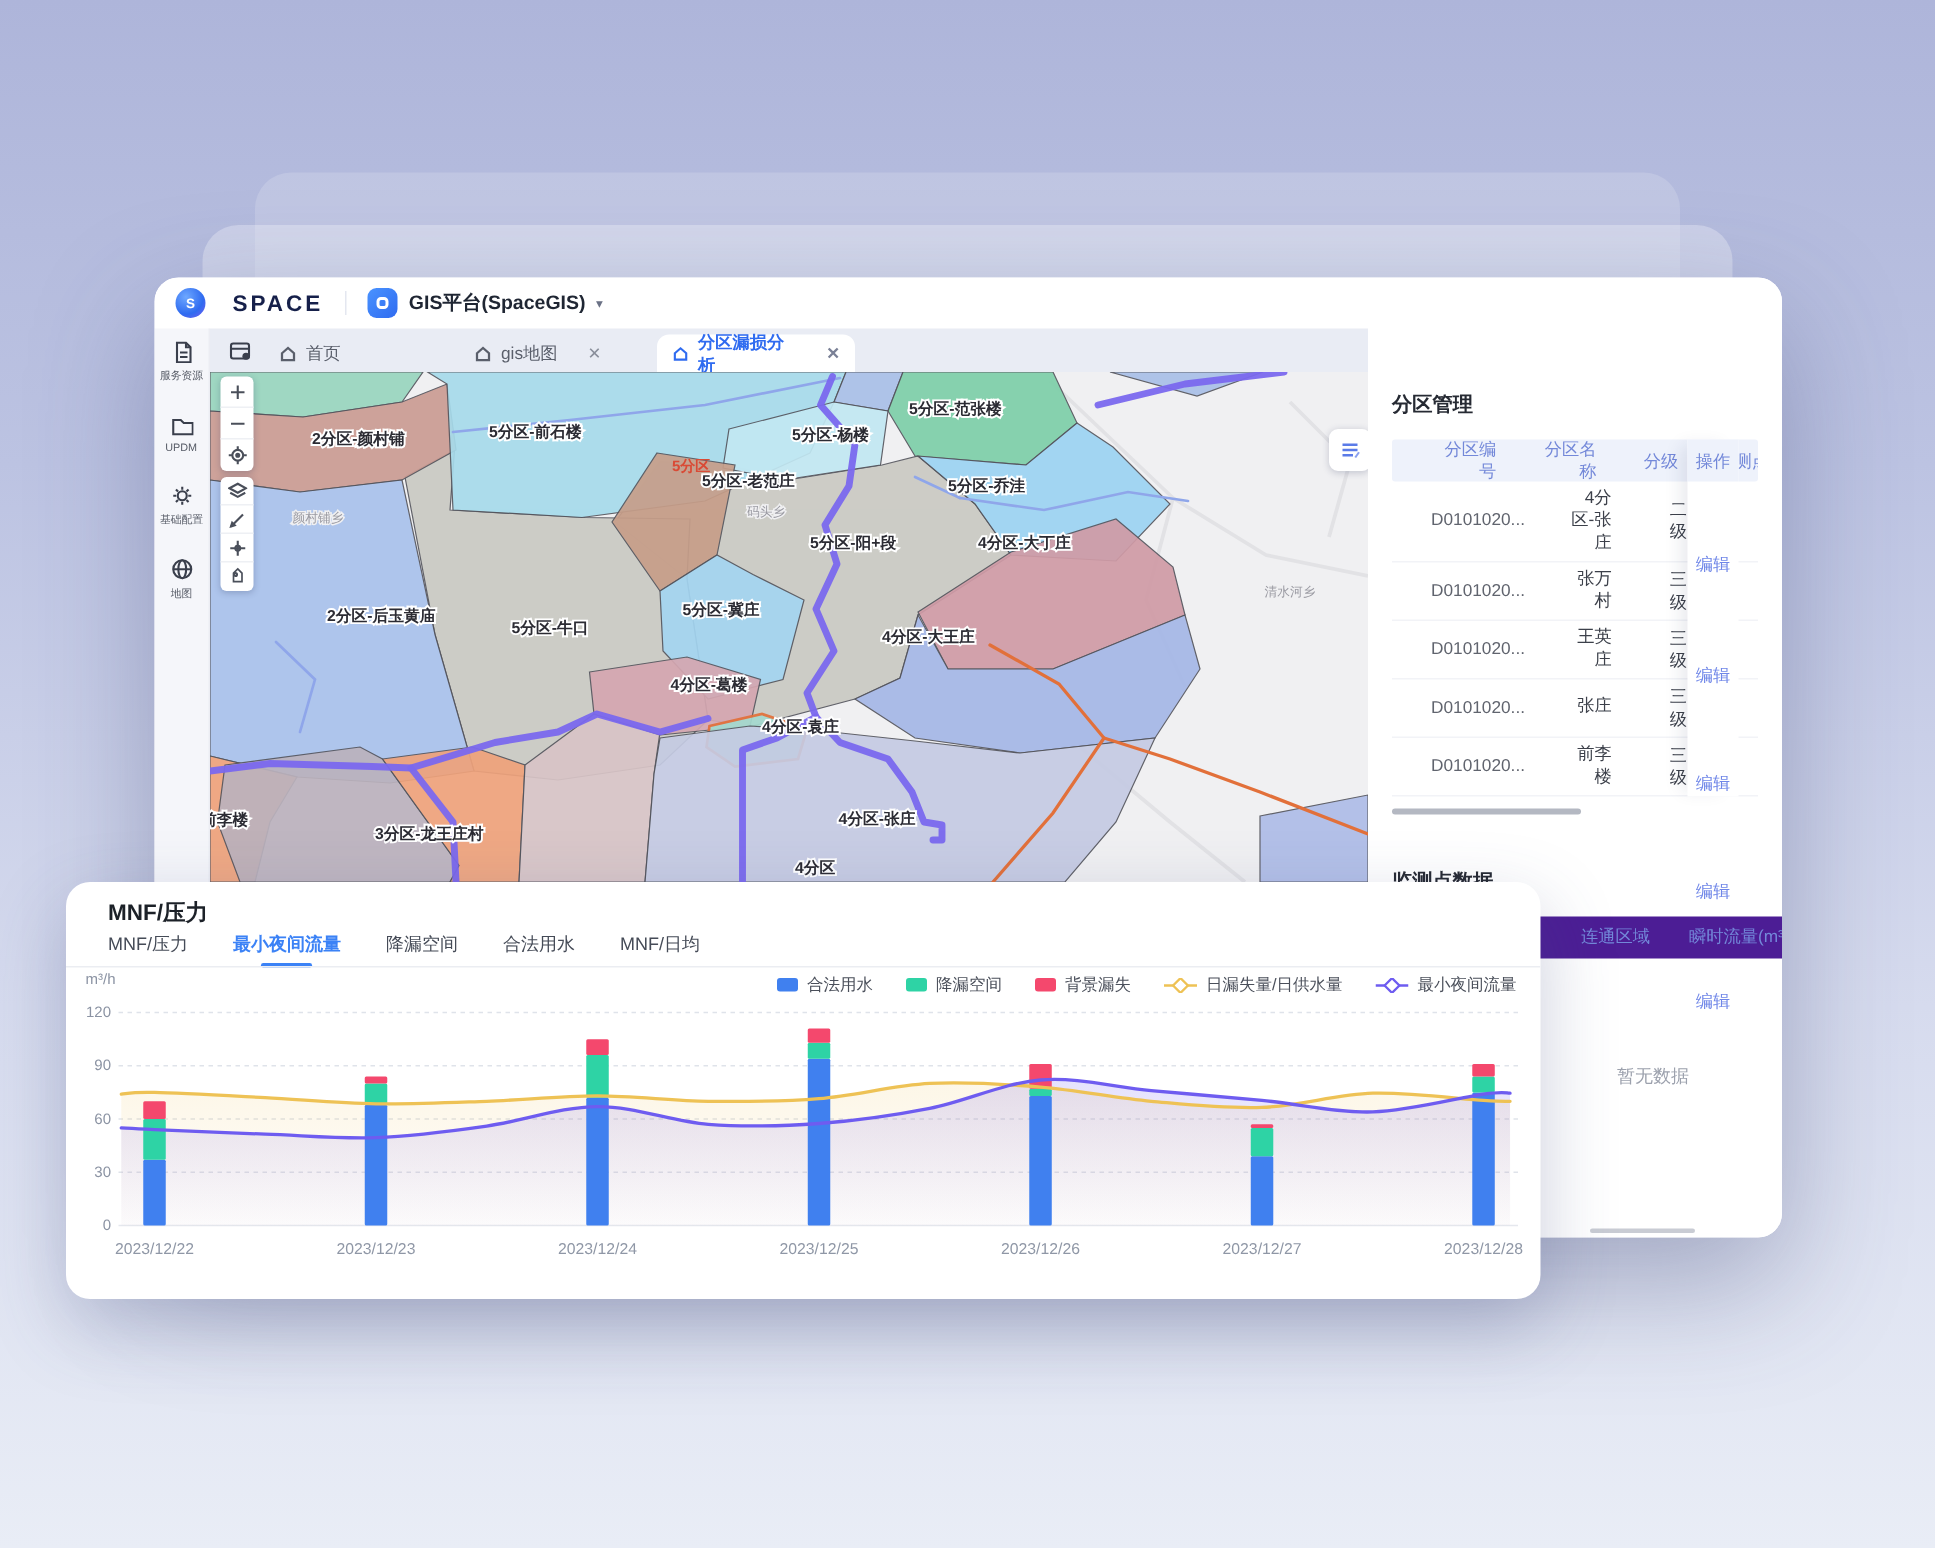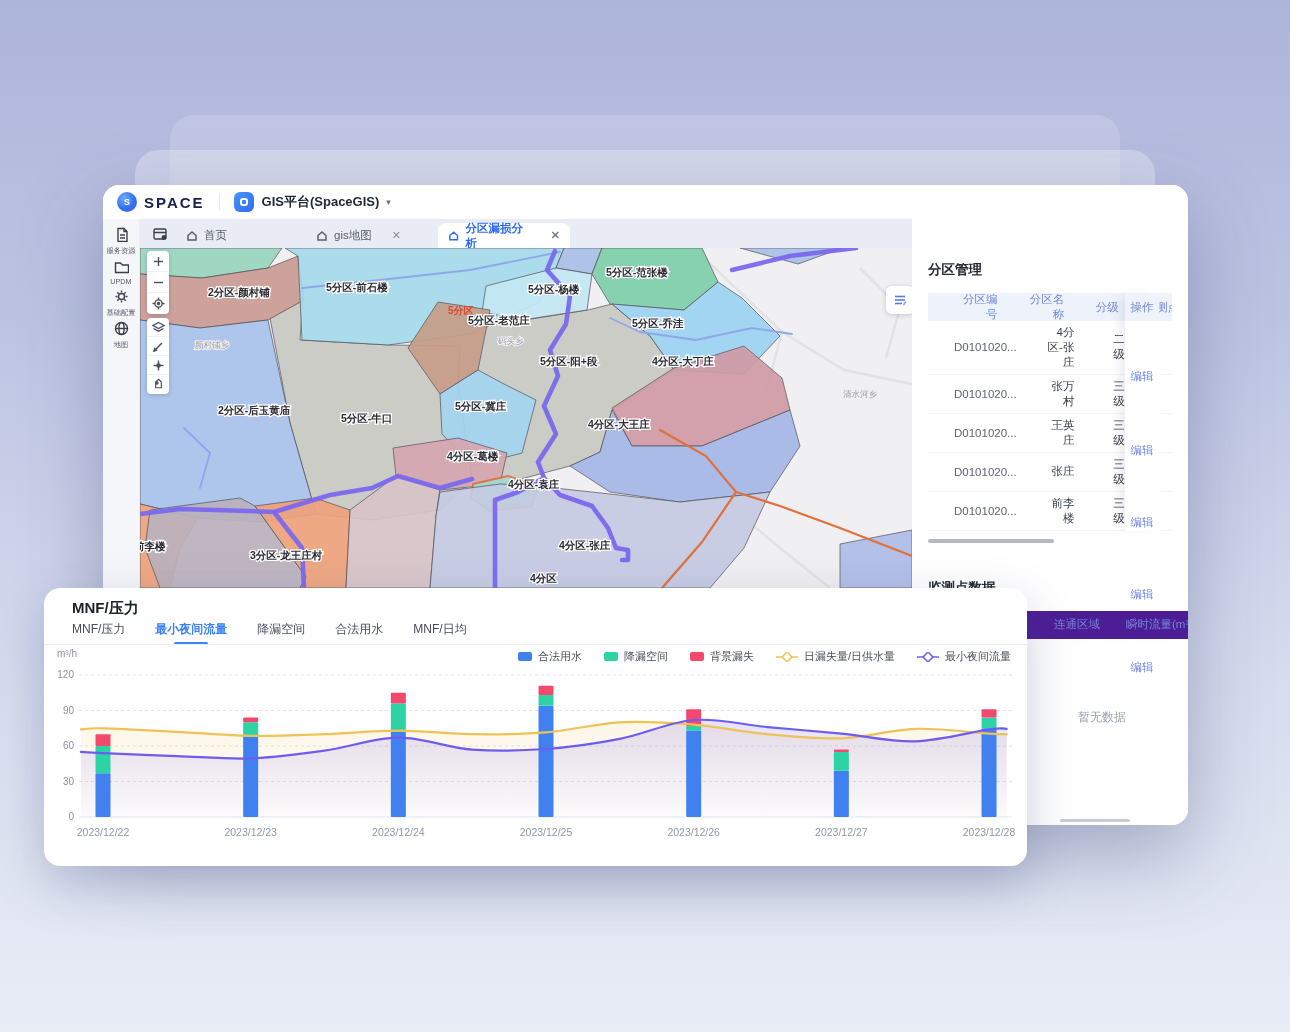--- a/index.html
+++ b/index.html
@@ -11,33 +11,33 @@
   .sheet2 { left:135px; top:150px; width:1020px; height:120px; background:rgba(255,255,255,.30); }
 
   .window { position:absolute; left:103px; top:185px; width:1085px; height:640px; background:#fff;
             border-radius:16px; box-shadow:0 30px 80px rgba(62,72,118,.38); overflow:hidden; }
 
   
   .win-header { height:34px; display:flex; align-items:center; padding:0 14px; background:#fff; }
   .logo-circle { width:20px; height:20px; border-radius:50%暂; border-radius:50%;
                  background:radial-gradient(circle at 35% 30%, #6ea8ff, #2f6bf0 60%, #7b5cf0);
                  color:#fff; font-size:9px; font-weight:bold; display:flex; align-items:center; justify-content:center; }
-  .brand { font-size:15px; font-weight:900; letter-spacing:2px; color:#16204a; margin-left:7px; }
+  .brand { font-size:15px; font-weight:900; letter-spacing:2px; color:#16204a; margin-left:18px; }
   .hdr-div { width:1px; height:16px; background:#e4e7f0; margin:0 14px; }
   .app-icon { width:20px; height:20px; border-radius:6px; background:linear-gradient(135deg,#4a93ff,#2f6bf0);
               display:flex; align-items:center; justify-content:center; margin-right:8px; }
   .app-icon span { width:8px; height:8px; border:2px solid #fff; border-radius:3px; display:block; }
   .app-title { font-size:13px; font-weight:700; color:#1f2633; }
   .caret { font-size:9px; color:#6a7185; margin-left:7px; }
 
   .win-body { display:flex; height:606px; }
 
   
   .sidebar { width:37px; background:#f5f6fa; border-right:1px solid #ecedf3; padding-top:8px;
-             display:flex; flex-direction:column; align-items:center; gap:3px; }
+             display:flex; flex-direction:column; align-items:center; gap:20px; }
   .side-item { display:flex; flex-direction:column; align-items:center; gap:3px; cursor:pointer; }
   .side-item svg { width:15px; height:15px; stroke:#3a3f4c; fill:none; stroke-width:1.4; }
   .side-item .lbl { font-size:8px; color:#565b66; transform:scale(.9); white-space:nowrap; }
 
   .main { flex:1; display:flex; flex-direction:column; min-width:0; }
 
   
   .tabbar { height:29px; background:#e9ecf4; display:flex; align-items:flex-end; padding-left:8px; }
   .tab-list-icon { width:16px; height:16px; margin:0 8px 6px 4px; }
   .tab { height:25px; display:flex; align-items:center; padding:0 10px; font-size:11.5px; color:#5a5f6b;

